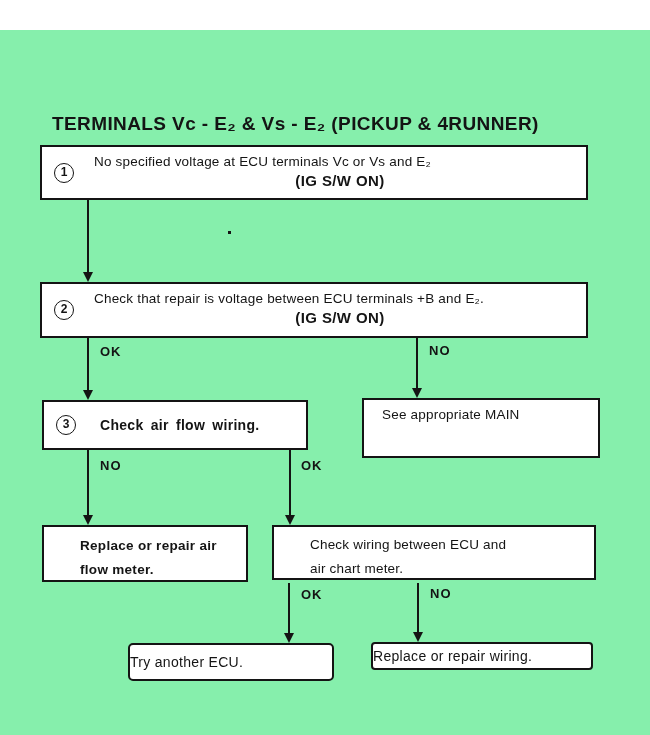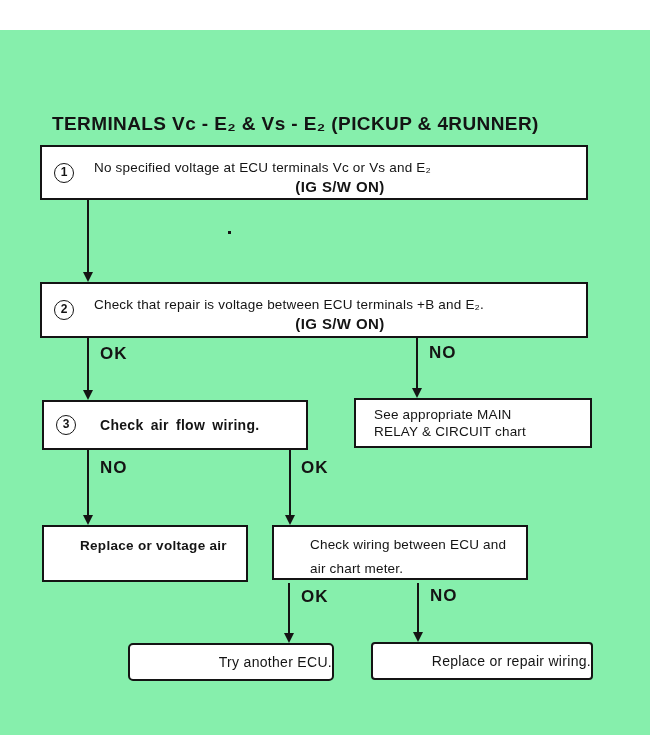--- a/index.html
+++ b/index.html
@@ -39,36 +39,36 @@
     transform: translateY(-50%);
     width: 20px; height: 20px;
     border: 1.7px solid #141414;
     border-radius: 50%;
     box-sizing: border-box;
     font-size: 12px;
     font-weight: bold;
     line-height: 16.5px;
     text-align: center;
   }
-  .step-text { margin-left: 52px; padding-top: 13px; }
+  .step-text { margin-left: 52px; padding-top: 7px; }
   .step-line1 { font-size: 13.5px; letter-spacing: 0.2px; }
   .step-line2 { font-size: 15px; font-weight: bold; letter-spacing: 0.4px; margin-top: 3px; text-align: center; }
 
   #box1 { left: 40px; top: 115px; width: 548px; height: 55px; }
   #box2 { left: 40px; top: 252px; width: 548px; height: 56px; }
   #box3 { left: 42px; top: 370px; width: 266px; height: 50px; }
   #box3 .step-text { margin-left: 56px; padding-top: 0; }
   #box3 { display: flex; align-items: center; }
   #box3 .step-line1 { font-size: 14px; font-weight: bold; letter-spacing: 0.3px; word-spacing: 3px; }
 
-  #boxRelay { left: 354px; top: 368px; width: 238px; height: 50px; padding: 6px 0 0 18px; font-size: 13.5px; line-height: 17px; letter-spacing: 0.2px; }
+  #boxRelay { left: 362px; top: 368px; width: 238px; height: 60px; padding: 6px 0 0 18px; font-size: 13.5px; line-height: 17px; letter-spacing: 0.2px; }
   #box4L { left: 42px; top: 495px; width: 206px; height: 57px; padding: 7px 0 0 36px; font-size: 13.5px; font-weight: bold; line-height: 24px; letter-spacing: 0.3px; }
-  #box4R { left: 272px; top: 495px; width: 256px; height: 55px; padding: 6px 0 0 36px; font-size: 13.5px; line-height: 24px; letter-spacing: 0.2px; }
-  #box5L { left: 128px; top: 613px; width: 206px; height: 38px; border-radius: 5px; display: flex; align-items: center; justify-content: flex-end; font-size: 14px; letter-spacing: 0.3px; }
-  #box5R { left: 371px; top: 612px; width: 222px; height: 38px; border-radius: 4px; display: flex; align-items: center; justify-content: flex-end; font-size: 14px; letter-spacing: 0.3px; }
+  #box4R { left: 272px; top: 495px; width: 324px; height: 55px; padding: 6px 0 0 36px; font-size: 13.5px; line-height: 24px; letter-spacing: 0.2px; }
+  #box5L { left: 128px; top: 613px; width: 206px; height: 38px; border-radius: 5px; display: flex; align-items: center; justify-content: flex-start; font-size: 14px; letter-spacing: 0.3px; }
+  #box5R { left: 371px; top: 612px; width: 222px; height: 28px; border-radius: 4px; display: flex; align-items: center; justify-content: flex-start; font-size: 14px; letter-spacing: 0.3px; }
 
   
   .vline {
     position: absolute;
     width: 2px;
     background: #141414;
   }
   .vline::after {
     content: "";
     position: absolute;
@@ -81,21 +81,21 @@
   #a2ok { left: 87px;  top: 308px; height: 53px; }
   #a2no { left: 416px; top: 308px; height: 51px; }
   #a3no { left: 87px;  top: 420px; height: 66px; }
   #a3ok { left: 289px; top: 420px; height: 66px; }
   #a4ok { left: 288px; top: 553px; height: 51px; }
   #a4no { left: 417px; top: 553px; height: 50px; }
 
   
   .branch-label {
     position: absolute;
-    font-size: 17px;
+    font-size: 13px;
     font-weight: bold;
     letter-spacing: 1px;
   }
   #l2ok { left: 100px; top: 314px; }
   #l2no { left: 429px; top: 313px; }
   #l3no { left: 100px; top: 428px; }
   #l3ok { left: 301px; top: 428px; }
   #l4ok { left: 301px; top: 557px; }
   #l4no { left: 430px; top: 556px; }
 
@@ -140,30 +140,30 @@
 
   <div class="fbox" id="box3">
     <span class="step-circle">3</span>
     <div class="step-text">
       <div class="step-line1">Check air flow wiring.</div>
     </div>
   </div>
 
   <div class="fbox" id="boxRelay">
     <div>See appropriate MAIN</div>
-    <div>RELAY &amp; CIRCUIT chart</div>
   </div>
 
   <div class="vline" id="a3no"></div>
   <span class="branch-label" id="l3no">NO</span>
   <div class="vline" id="a3ok"></div>
   <span class="branch-label" id="l3ok">OK</span>
 
   <div class="fbox" id="box4L">
-    <div>Replace or voltage air</div>
+    <div>Replace or repair air</div>
+    <div>flow meter.</div>
   </div>
 
   <div class="fbox" id="box4R">
     <div>Check wiring between ECU and</div>
     <div>air chart meter.</div>
   </div>
 
   <div class="vline" id="a4ok"></div>
   <span class="branch-label" id="l4ok">OK</span>
   <div class="vline" id="a4no"></div>

